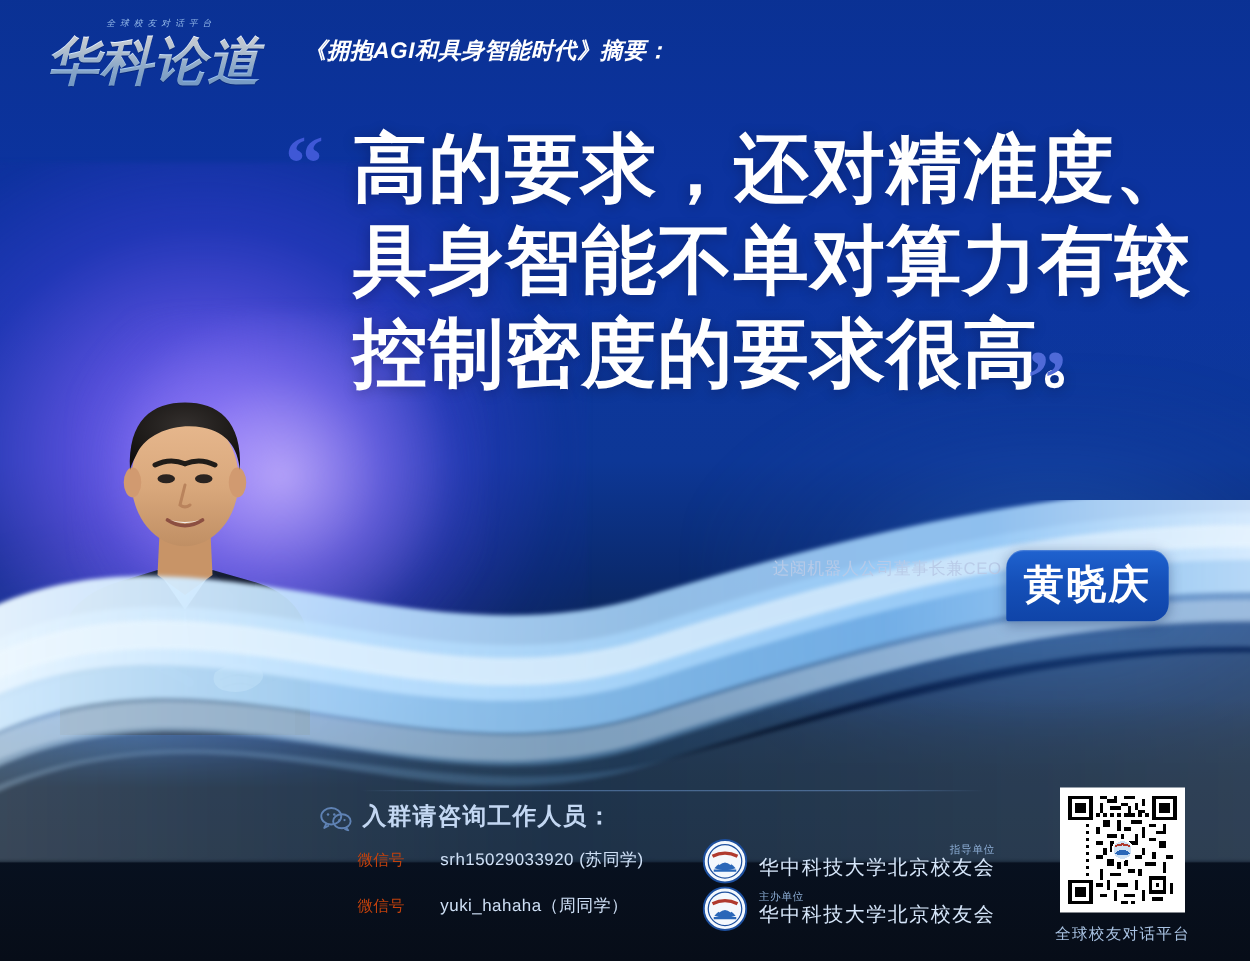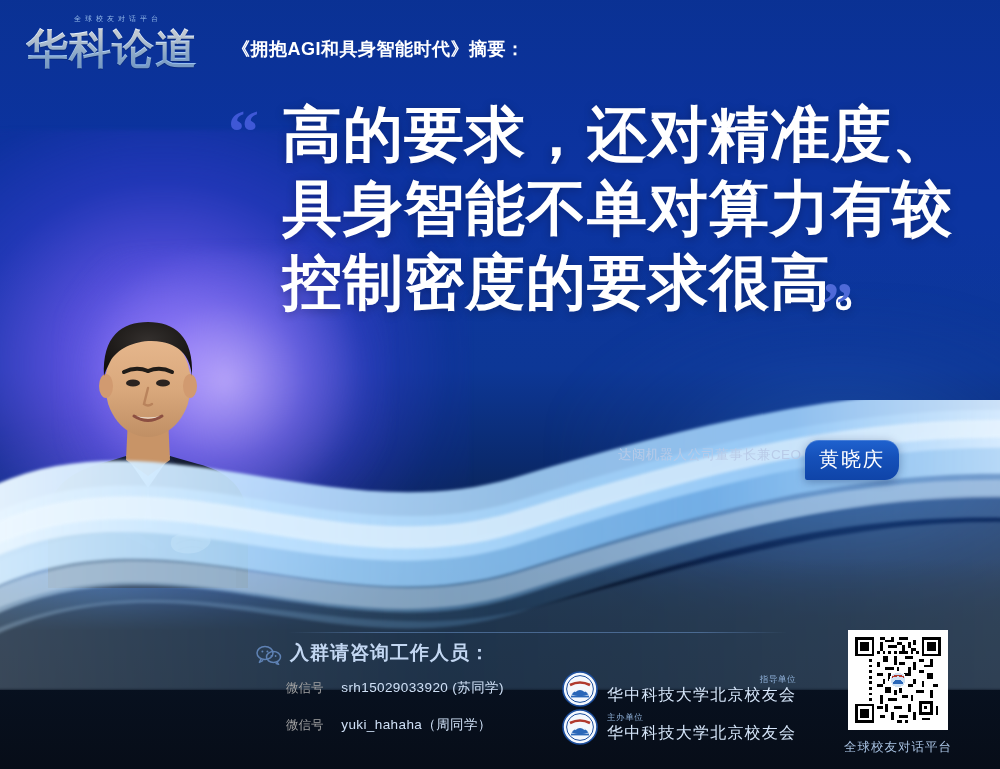--- a/index.html
+++ b/index.html
@@ -87,21 +87,21 @@
   .bg-bottom-dark {
     position:absolute; left:0; bottom:0; right:0; height:210px;
     background:linear-gradient(180deg, rgba(8,18,38,0) 0%, #081324 34%, #070d18 100%);
   }
 
   
   .waves { position:absolute; left:0; top:400px; width:1000px; height:290px; }
   .waves svg { display:block; width:1000px; height:290px; }
 
   
-  .header { position:absolute; left:26px; top:18px; display:flex; align-items:flex-end; gap:14px; }
+  .header { position:absolute; left:37px; top:18px; display:flex; align-items:center; gap:14px;font-style:italic; }
   .logo-wrap { position:relative; width:192px; }
   .logo-tag {
     position:absolute; left:48px; top:-4px;
     font-size:7px; letter-spacing:4px; color:#9fc4ef;
     white-space:nowrap; opacity:.92;
   }
   .logo-main {
     font-size:42px; font-weight:bold; letter-spacing:1px;
     line-height:1;
     background:linear-gradient(180deg,#ffffff 0%,#eaf4ff 32%,#a9cdf4 70%,#8ab7ee 100%);
@@ -136,21 +136,21 @@
   }
 
   
   .attrib { position:absolute; left:618px; top:446px; display:flex; align-items:center; gap:16px; }
   .attrib-role { color:#b9cbe8; font-size:13.5px; letter-spacing:.4px; white-space:nowrap; opacity:.95; }
   .attrib-name {
     position:absolute; left:805px; top:440px;
     background:linear-gradient(180deg,#1f62cf 0%,#1550b9 45%,#0f44a8 100%);
     border-radius:14px 14px 14px 2px;
     padding:6px 14px 7px 14px;
-    color:#ffffff; font-size:20px; font-weight:normal; letter-spacing:2px;
+    color:#ffffff; font-size:32px; font-weight:bold; letter-spacing:2px;
     box-shadow:0 2px 10px rgba(0,20,70,.35), inset 0 1px 0 rgba(255,255,255,.18);
     white-space:nowrap;
   }
 
   
   .portrait { position:absolute; left:22px; top:288px; width:250px; height:300px; }
   .portrait svg { display:block; }
 
   
   .divider {
@@ -158,21 +158,21 @@
     background:linear-gradient(90deg, rgba(120,165,225,0) 0%, rgba(120,165,225,.45) 18%, rgba(120,165,225,.45) 82%, rgba(120,165,225,0) 100%);
   }
   .wechat-icon { position:absolute; left:256px; top:645px; width:26px; height:20px; }
   .footer-head {
     position:absolute; left:290px; top:640px;
     color:#c3d7f2; font-size:19px; font-weight:bold; letter-spacing:1px;
   }
   .contact { position:absolute; left:286px; font-size:13.5px; white-space:nowrap; }
   .contact.c1 { top:679px; }
   .contact.c2 { top:716px; }
-  .contact .lbl { color:#a3a3a3; margin-right:14px; font-size:12.5px; }
+  .contact .lbl { color:#c2410c; margin-right:25px; font-size:12.5px; }
   .contact .val { color:#cfe0f6; letter-spacing:.4px; }
 
   .org { position:absolute; left:562px; display:flex; align-items:center; gap:9px; }
   .org.o1 { top:671px;text-align:right; }
   .org.o2 { top:709px; }
   .org-badge { width:36px; height:36px; flex:0 0 36px; }
   .org-texts { display:flex; flex-direction:column; line-height:1; }
   .org-kicker { color:#8fb0d8; font-size:8.5px; letter-spacing:.6px; margin-bottom:3px; }
   .org-name { color:#d6e6fa; font-size:16px; letter-spacing:1.2px; white-space:nowrap; }
 

